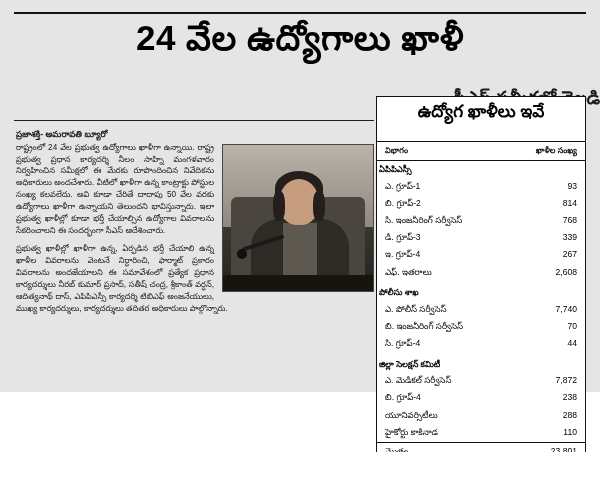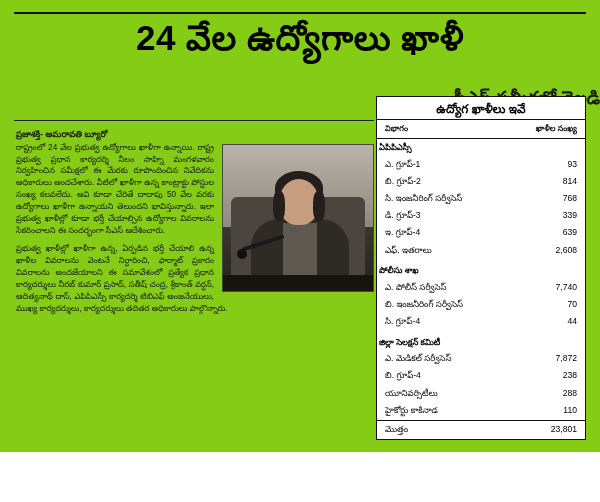--- a/index.html
+++ b/index.html
@@ -12,22 +12,22 @@
     background: #ffffff;
     font-family: "Liberation Sans", sans-serif;
     color: #111;
     position: relative;
     overflow: hidden;
   }
   .page {
     position: absolute;
     left: 0; top: 0;
     width: 600px;
-    height: 452px;
-    background: #84cc16;
+    height: 392px;
+    background: #e5e5e5;
   }
   
   .top-rule {
     position: absolute;
     left: 14px; top: 12px;
     width: 572px;
     height: 2px;
     background: #111;
   }
   .headline {
@@ -143,23 +143,23 @@
   
   .table-box {
     position: absolute;
     right: 14px; top: 96px;
     width: 208px;
     border: 1.5px solid #111;
     background: #fff;
   }
   .table-title {
     text-align: center;
-    font-size: 12px;
-    font-weight: bold;
-    padding: 5px 2px 0;
+    font-size: 17px;
+    font-weight: bold;
+    padding: 5px 2px 16px;
     border-bottom: 1.2px solid #111;
     color: #000;
   }
   .table-head {
     display: flex;
     justify-content: space-between;
     font-size: 8px;
     font-weight: bold;
     padding: 4px 8px 3px;
     border-bottom: 1px solid #111;
@@ -254,21 +254,21 @@
     <div class="row">
       <span class="lbl">సి. ఇంజనీరింగ్‌ సర్వీసెస్‌</span>
       <span class="val">768</span>
     </div>
     <div class="row">
       <span class="lbl">డి. గ్రూప్‌-3</span>
       <span class="val">339</span>
     </div>
     <div class="row">
       <span class="lbl">ఇ. గ్రూప్‌-4</span>
-      <span class="val">639</span>
+      <span class="val">267</span>
     </div>
     <div class="row">
       <span class="lbl">ఎఫ్‌. ఇతరాలు</span>
       <span class="val">2,608</span>
     </div>
 
     <div class="tbl-spacer"></div>
     <div class="sec-label">పోలీసు శాఖ</div>
     <div class="row">
       <span class="lbl">ఎ. పోలీస్‌ సర్వీసెస్‌</span>

